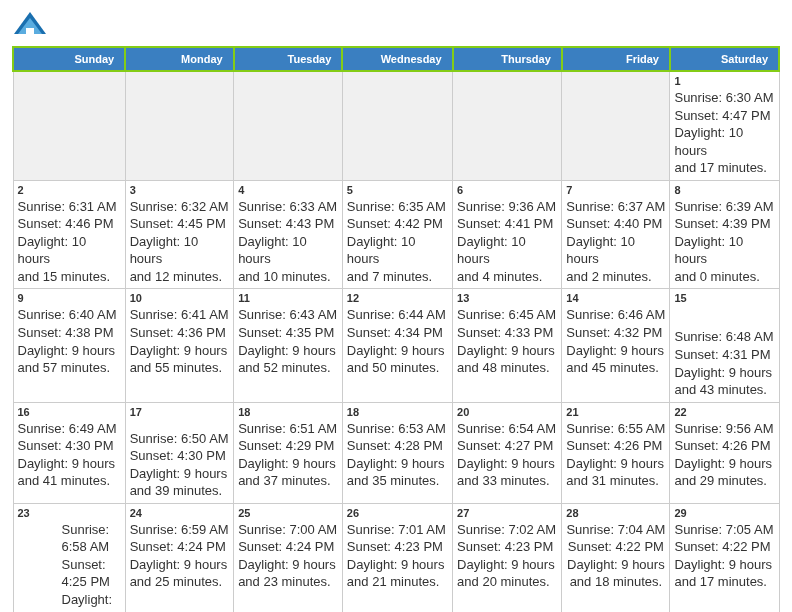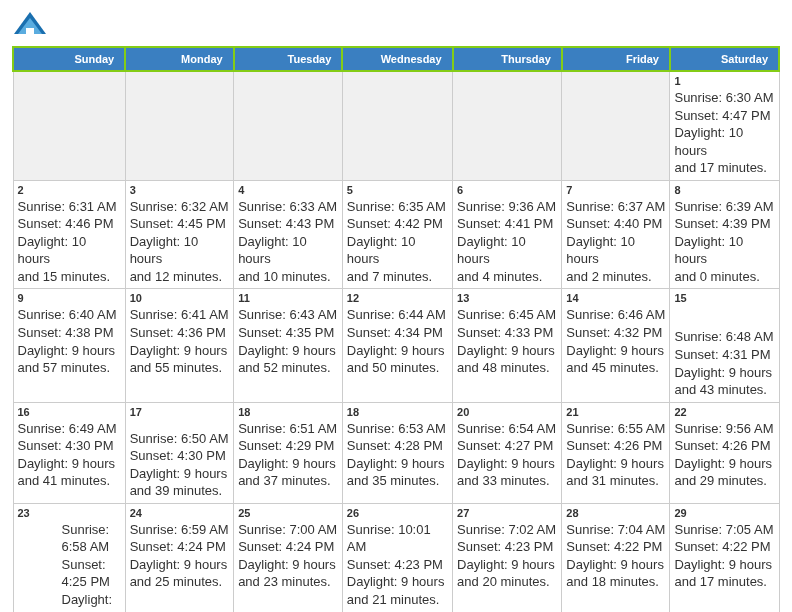--- a/index.html
+++ b/index.html
@@ -303,35 +303,35 @@
           </td>
           <td>
             <span class="day-number">25</span>
             <div class="day-info" style="white-space: pre-line;">Sunrise: 7:00 AM
 Sunset: 4:24 PM
 Daylight: 9 hours
 and 23 minutes.</div>
           </td>
           <td>
             <span class="day-number">26</span>
-            <div class="day-info" style="white-space: pre-line;">Sunrise: 10:01 AM
+            <div class="day-info" style="white-space: pre-line;">Sunrise: 7:01 AM
 Sunset: 4:23 PM
 Daylight: 9 hours
 and 21 minutes.</div>
           </td>
           <td>
             <span class="day-number">27</span>
             <div class="day-info" style="white-space: pre-line;">Sunrise: 7:02 AM
 Sunset: 4:23 PM
 Daylight: 9 hours
 and 20 minutes.</div>
           </td>
           <td>
             <span class="day-number">28</span>
-            <div class="day-info" style="white-space: pre-line;">Sunrise: 7:04 AM
+            <div class="day-info" style="white-space: pre-line; text-align: center;">Sunrise: 7:04 AM
 Sunset: 4:22 PM
 Daylight: 9 hours
 and 18 minutes.</div>
           </td>
           <td>
             <span class="day-number">29</span>
             <div class="day-info" style="white-space: pre-line;">Sunrise: 7:05 AM
 Sunset: 4:22 PM
 Daylight: 9 hours
 and 17 minutes.</div>

